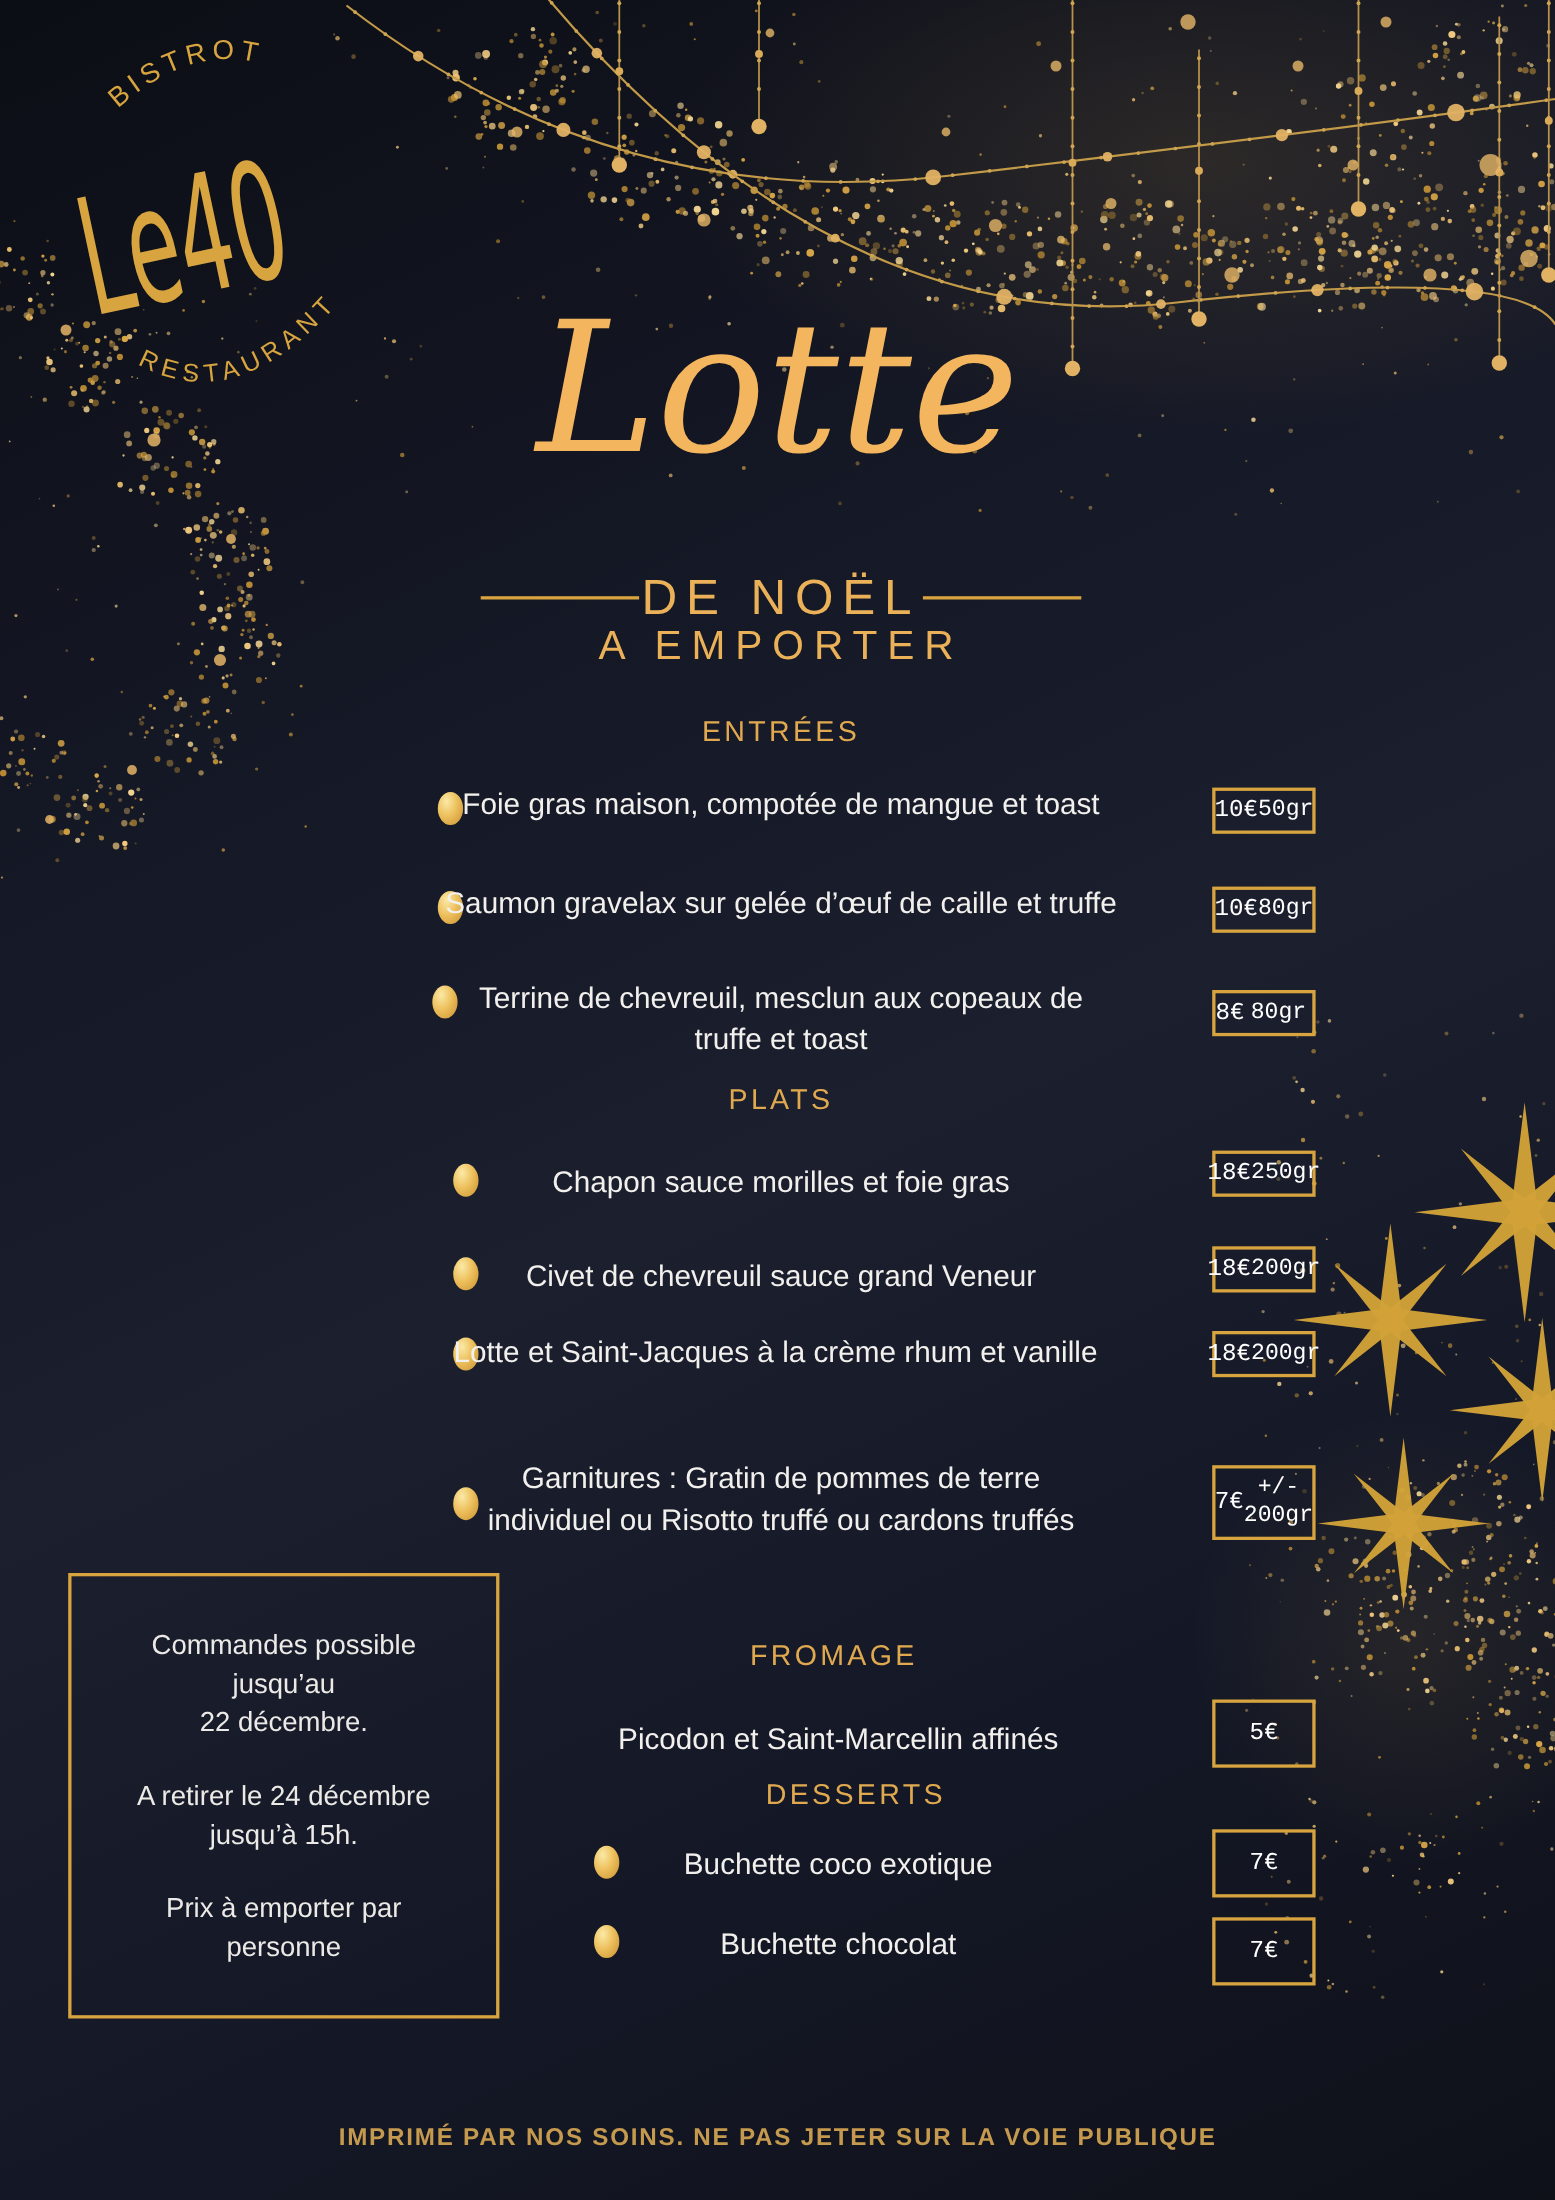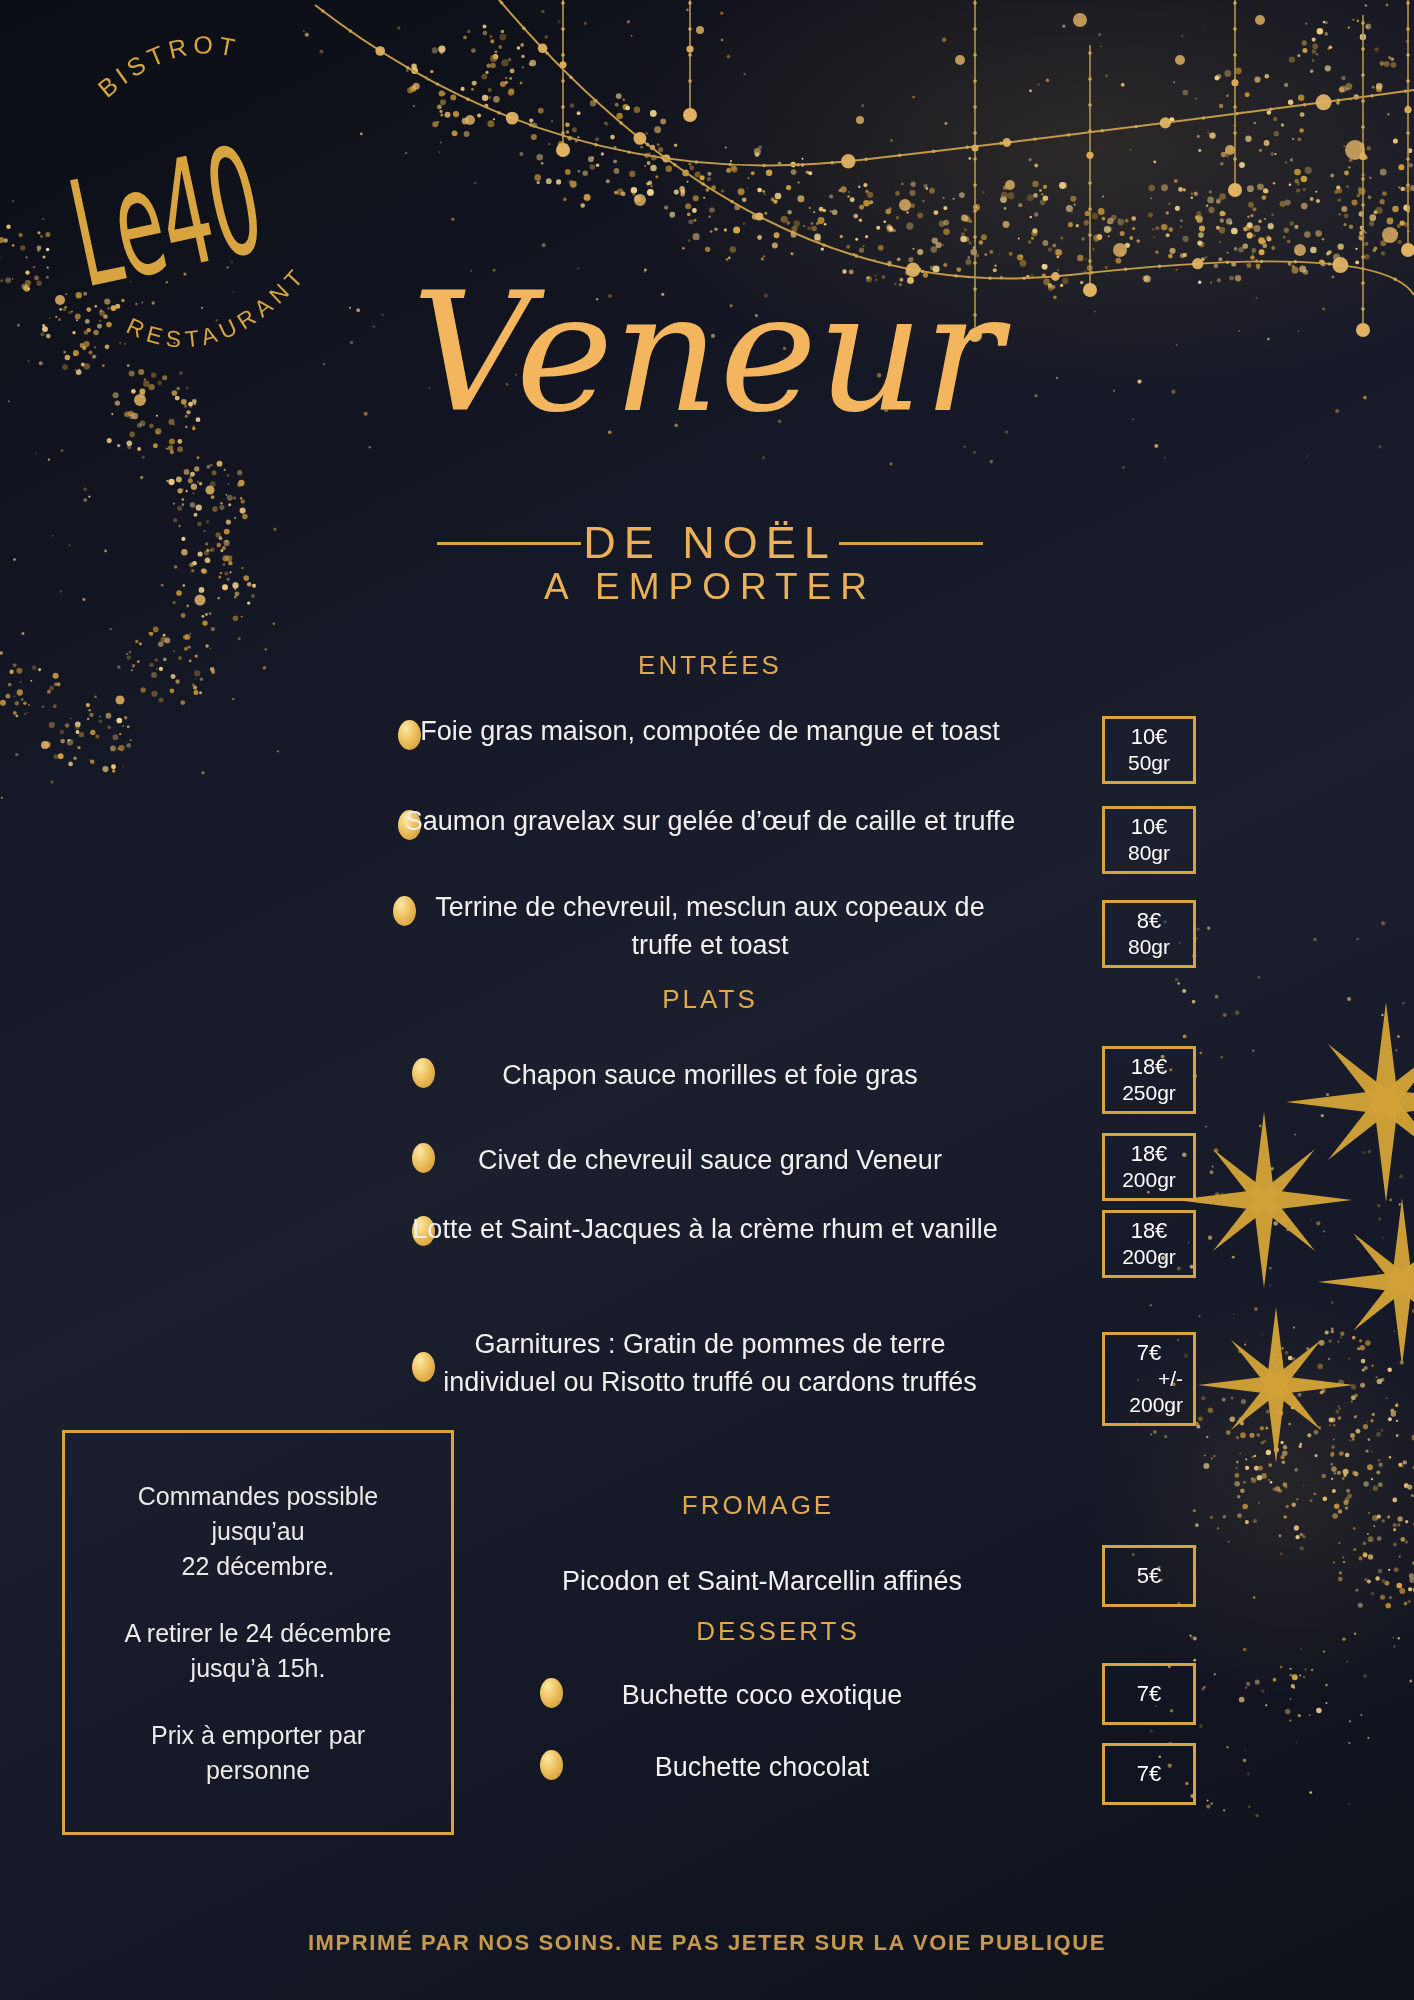--- a/index.html
+++ b/index.html
@@ -66,22 +66,22 @@
   .b-e3{left:393px;top:896px;}
   .b-p1{left:412px;top:1058px;}
   .b-p2{left:412px;top:1143px;}
   .b-p3{left:412px;top:1216px;}
   .b-p4{left:412px;top:1352px;}
   .b-d1{left:540px;top:1678px;}
   .b-d2{left:540px;top:1750px;}
 
   .pbox{
     position:absolute;left:1102px;width:88px;border:3px solid #d7a43f;
-    display:flex;flex-direction:column;justify-content:center;align-items:center;
-    color:#ffffff;font-size:22px;line-height:26px;text-align:right;padding:5px 0;
+    display:flex;justify-content:center;align-items:center;
+    color:#ffffff;font-size:22px;line-height:26px;text-align:center;padding:5px 0;font-family:Liberation Mono, monospace;
   }
   .pbox .w{display:block;max-width:68px;margin:0 auto;font-size:21px;}
   .pbox.sq{padding:15px 0;}
   .x-e1{top:716px;} .x-e2{top:806px;} .x-e3{top:900px;}
   .x-p1{top:1046px;} .x-p2{top:1133px;} .x-p3{top:1210px;} .x-p4{top:1332px;}
   .x-f1{top:1545px;} .x-d1{top:1663px;} .x-d2{top:1743px;}
 
   .info-box{
     position:absolute;left:62px;top:1430px;width:392px;height:405px;
     border:3px solid #d7a43f;box-sizing:border-box;
@@ -2103,21 +2103,21 @@
     </defs>
     <text font-family="Liberation Sans, sans-serif" font-size="25" letter-spacing="5" fill="#d7a43f">
       <textPath href="#arcTop">BISTROT</textPath>
     </text>
     <text transform="translate(30,252) rotate(-12) scale(0.62,1.18)" font-family="DejaVu Sans, sans-serif" font-size="125" fill="#d7a43f">Le40</text>
     <text font-family="Liberation Sans, sans-serif" font-size="23" letter-spacing="5.5" fill="#d7a43f">
       <textPath href="#arcBottom">RESTAURANT</textPath>
     </text>
   </svg>
 
-  <div class="script-title">Veneur</div>
+  <div class="script-title">Lotte</div>
 
   <div class="subtitle-row">
     <div class="rule"></div>
     <div class="txt">DE NOËL</div>
     <div class="rule"></div>
   </div>
 
   <div class="takeaway">A EMPORTER</div>
 
   <div class="heading h-entrees">ENTRÉES</div>

